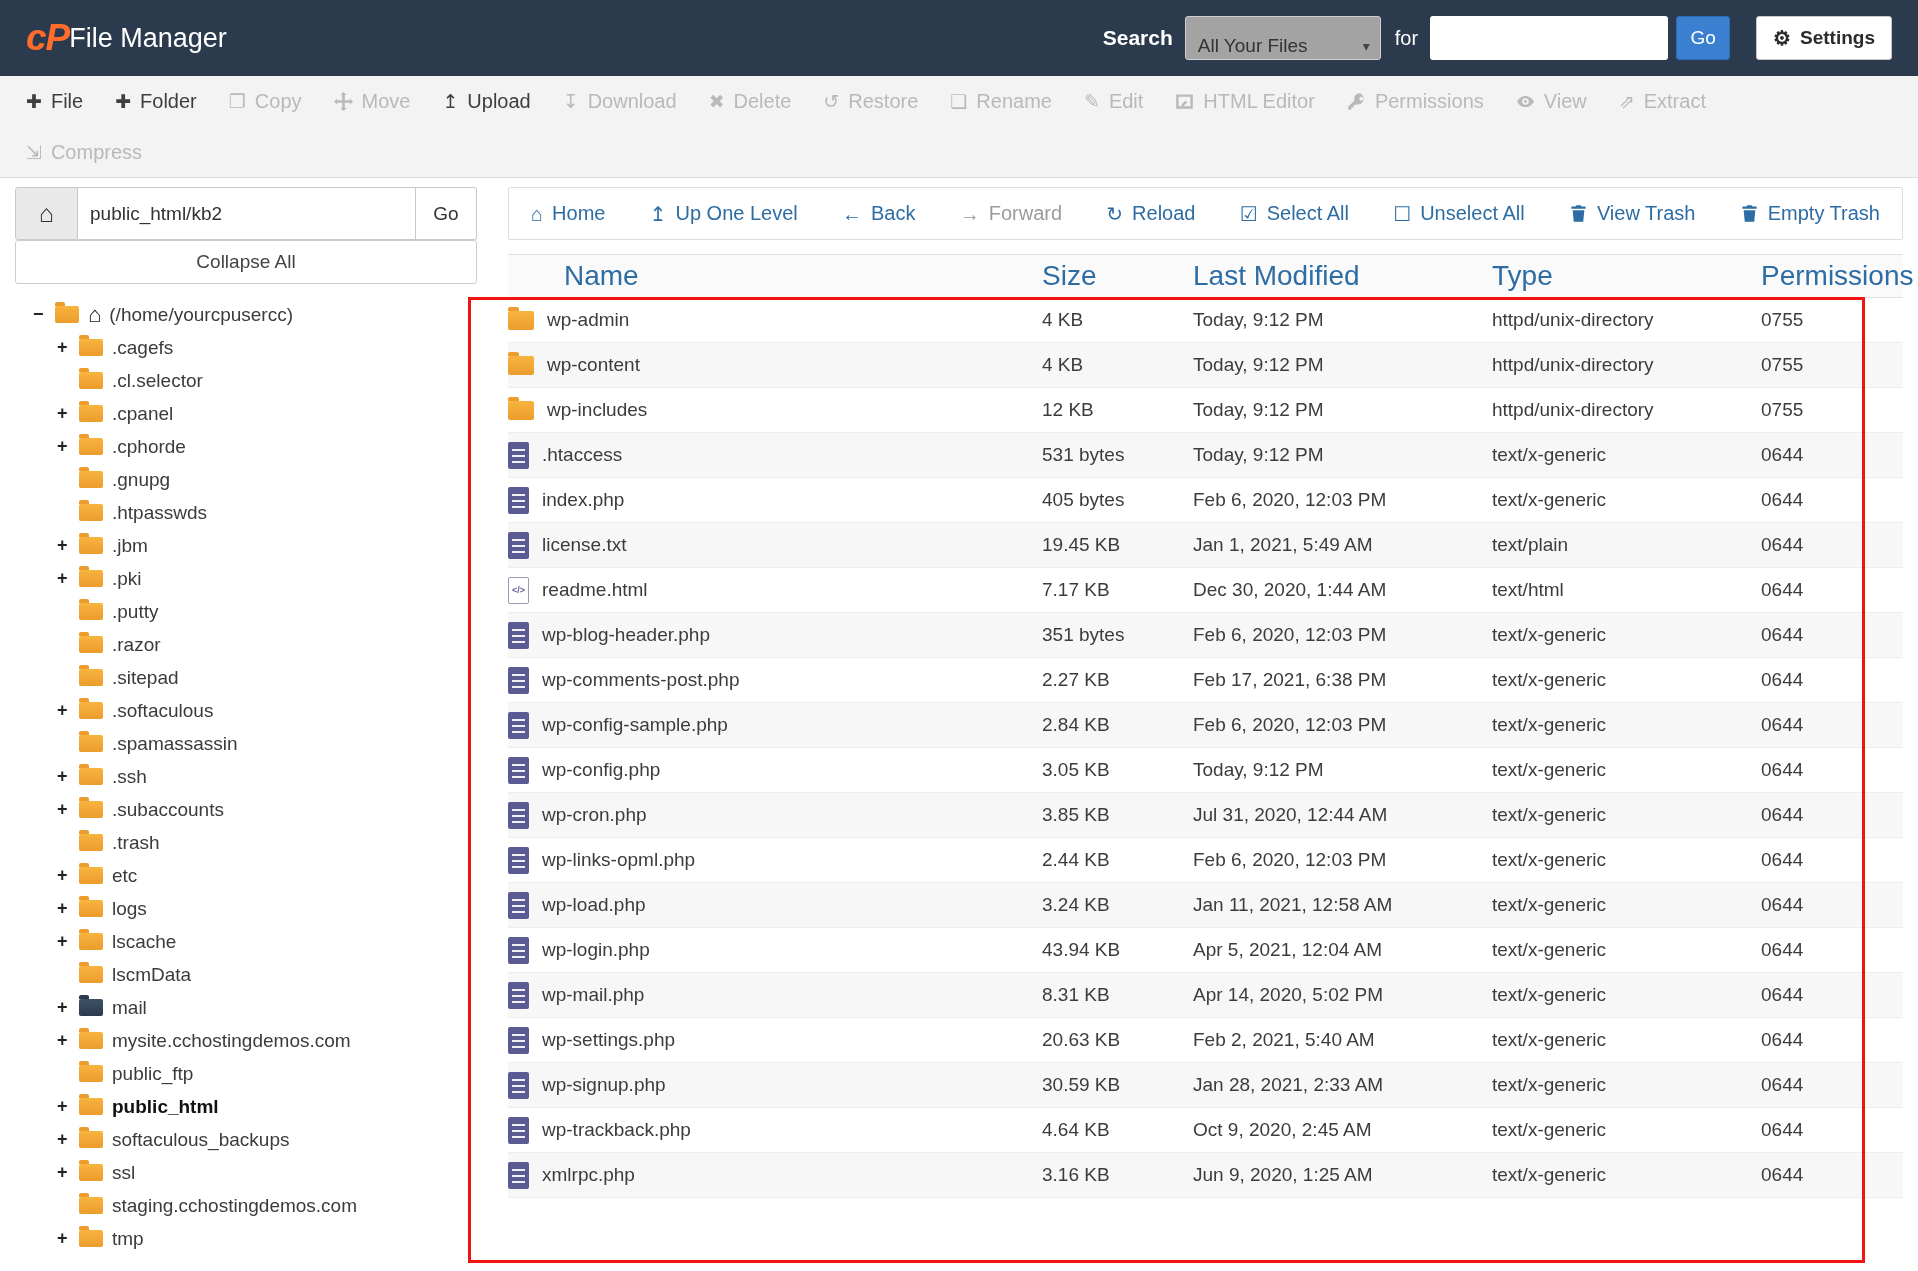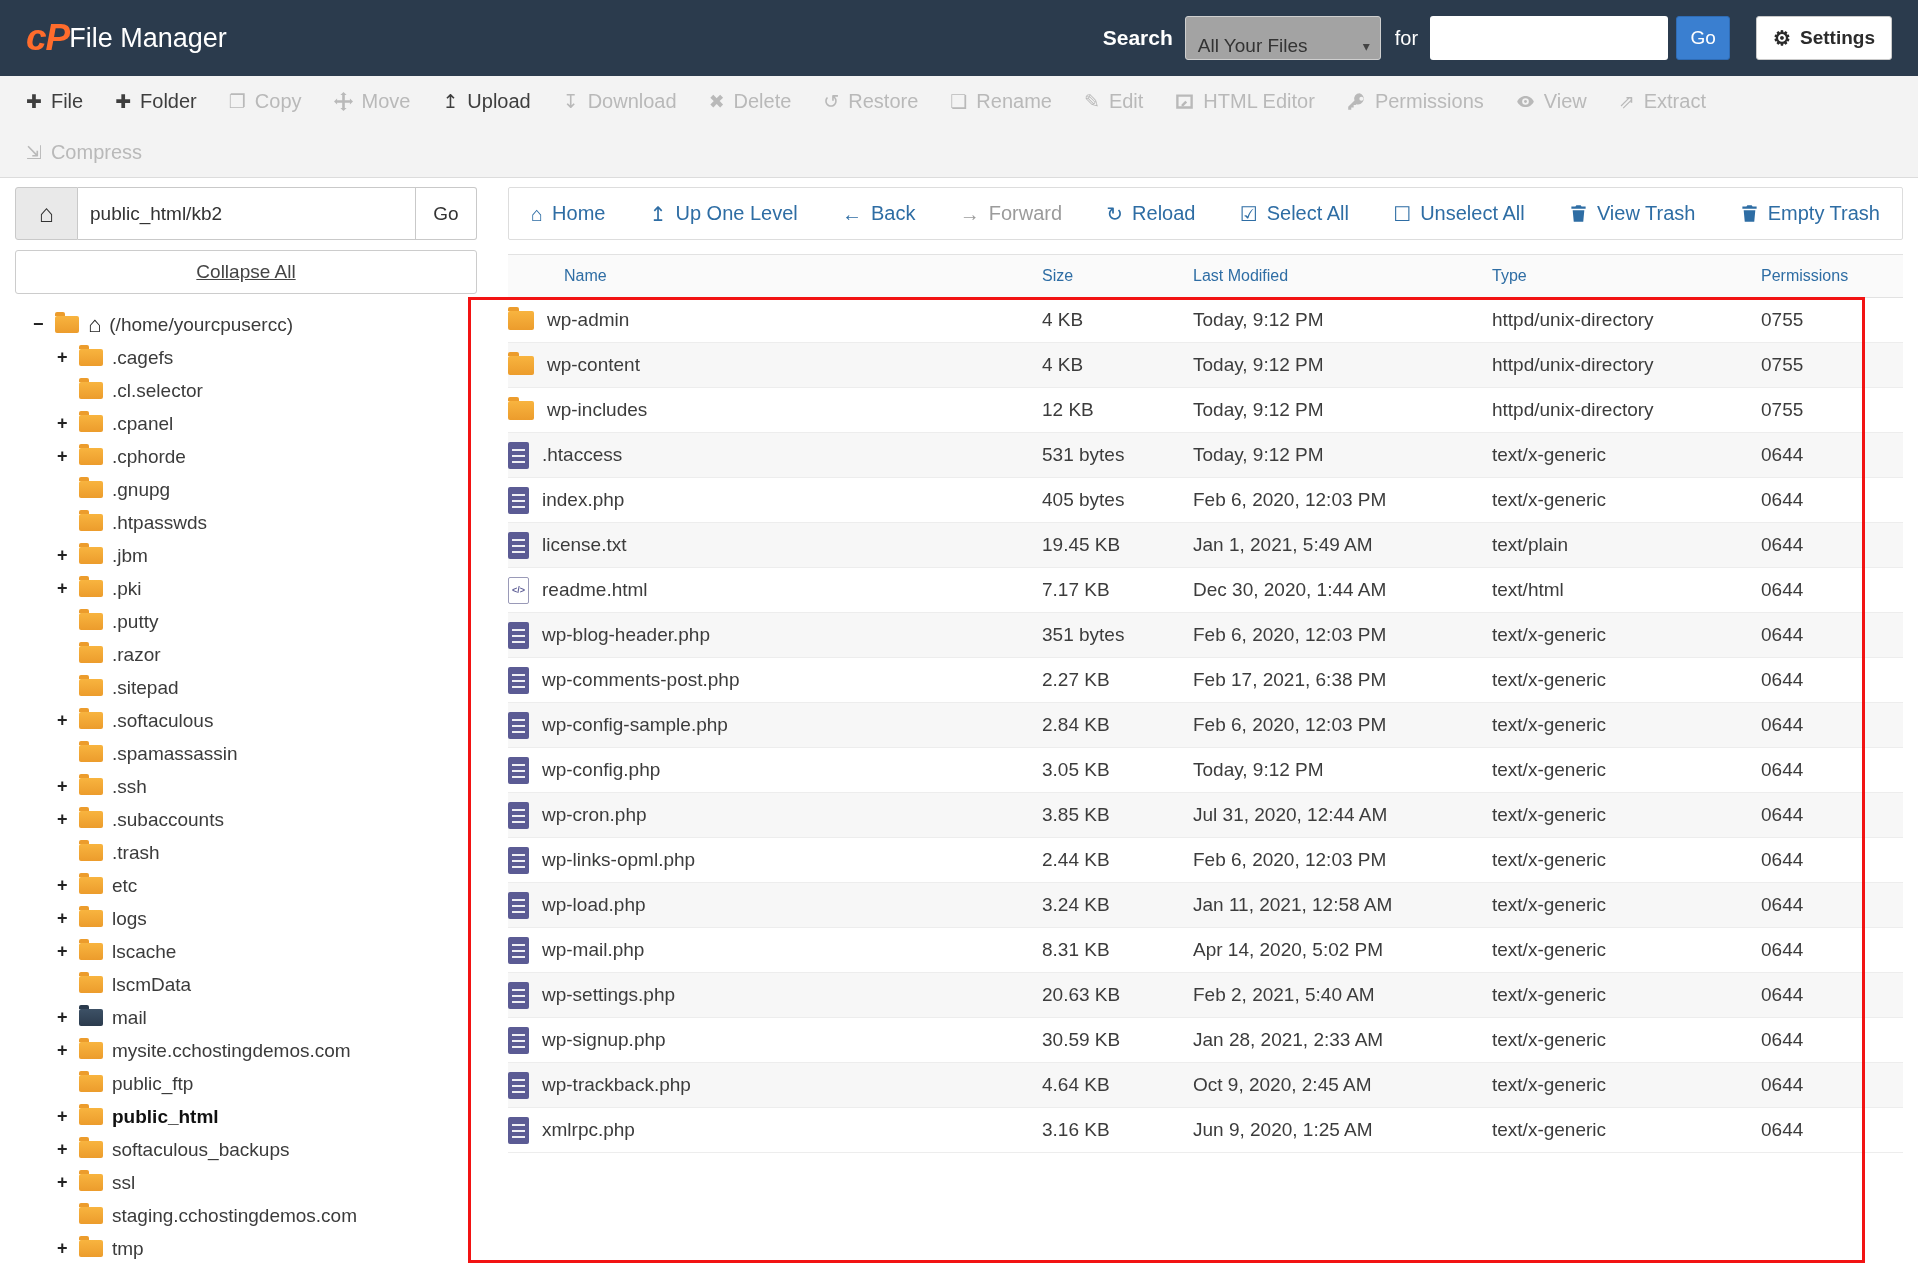--- a/index.html
+++ b/index.html
@@ -48,21 +48,21 @@
   
   .content { display: flex; padding: 9px 15px 0; gap: 31px; }
   .sidebar { width: 462px; flex: none; }
   .main { flex: 1; min-width: 0; }
 
   
   .path-bar { display: flex; height: 53px; }
   .home-btn { width: 63px; background: #e9e9e9; border: 1px solid #c9c9c9; border-radius: 3px 0 0 3px; font-size: 25px; color: #333; cursor: pointer; }
   .path-input { flex: 1; border: 1px solid #c9c9c9; border-left: 0; font-size: 19px; padding: 0 12px; color: #333; min-width: 0; }
   .path-go { width: 61px; background: #fff; border: 1px solid #c9c9c9; border-left: 0; border-radius: 0 3px 3px 0; font-size: 19px; color: #333; cursor: pointer; }
-  .collapse-btn { margin-top: 10px; width: 100%; height: 44px; background: #fff; border: 1px solid #ccc; border-radius: 3px; font-size: 19px; color: #444; cursor: pointer; text-decoration: underline; }
+  .collapse-btn { width: 100%; height: 44px; background: #fff; border: 1px solid #ccc; border-radius: 3px; font-size: 19px; color: #444; cursor: pointer; }
 
   .tree { list-style: none; margin: 14px 0 0; padding: 0; }
   .tree li { display: flex; align-items: center; height: 33px; font-size: 19px; color: #3b3b3b; cursor: pointer; white-space: nowrap; }
   .tree li.lvl1 { padding-left: 42px; }
   .tree li.root { padding-left: 18px; }
   .expander { width: 22px; flex: none; font-weight: bold; font-size: 18px; color: #222; }
   .tfolder { width: 24px; height: 17px; background: linear-gradient(#f8b43f, #ec9c2c); border-radius: 2px; position: relative; margin-right: 9px; flex: none; }
   .tfolder::before { content: ""; position: absolute; top: -4px; left: 0; width: 10px; height: 4px; background: #ec9c2c; border-radius: 2px 2px 0 0; }
   .tfolder.dark { background: linear-gradient(#3d5166, #2b3b4d); }
   .tfolder.dark::before { background: #2b3b4d; }
@@ -71,21 +71,21 @@
 
   
   .nav-bar { height: 53px; border: 1px solid #ddd; border-radius: 2px; background: #fff; display: flex; align-items: center; justify-content: space-between; padding: 0 22px; }
   .nav-item { display: flex; align-items: center; gap: 9px; color: #2e6da4; font-size: 20px; cursor: pointer; text-decoration: none; white-space: nowrap; }
   .nav-item .nico { font-size: 20px; line-height: 1; }
   .nav-item svg { width: 19px; height: 19px; fill: currentColor; }
   .nav-item.disabled { color: #9b9b9b; cursor: default; }
 
   
   .files-table { width: 100%; border-collapse: collapse; margin-top: 14px; table-layout: fixed; }
-  .files-table thead th { height: 43px; text-align: left; font-weight: 400; font-size: 16px; background: #fafafa; border-top: 1px solid #e2e2e2; border-bottom: 1px solid #e2e2e2; padding: 0; }
+  .files-table thead th { height: 43px; text-align: left; font-weight: 400; font-size: 28px; background: #fafafa; border-top: 1px solid #e2e2e2; border-bottom: 1px solid #e2e2e2; padding: 0; }
   .files-table thead th a { color: #2e6da4; cursor: pointer; }
   .files-table thead th.c-name { padding-left: 56px; }
   .files-table tbody td { height: 45px; font-size: 19px; color: #3c3c3c; border-bottom: 1px solid #ededed; padding: 0; overflow: hidden; white-space: nowrap; }
   .files-table tbody tr:nth-child(even) { background: #f7f7f7; }
   .files-table tbody tr { cursor: pointer; }
   td.c-name { padding-left: 14px; }
   .name-wrap { display: flex; align-items: center; gap: 13px; }
   .fi { flex: none; position: relative; }
   .fi.folder { width: 26px; height: 19px; background: linear-gradient(#f8b43f, #ec9c2c); border-radius: 2px; }
   .fi.folder::before { content: ""; position: absolute; top: -4px; left: 0; width: 11px; height: 4px; background: #ec9c2c; border-radius: 2px 2px 0 0; }
@@ -586,20 +586,32 @@
               </td>
             <td>3.24 KB</td>
               <td>Jan 11, 2021, 12:58 AM</td>
               <td>text/x-generic</td>
               <td>0644</td>
           </tr>
           <tr>
             <td class="c-name">
                 <span class="name-wrap">
                   <span class="fi file"></span>
+                  <span>wp-login.php</span>
+                </span>
+              </td>
+            <td>43.94 KB</td>
+              <td>Apr 5, 2021, 12:04 AM</td>
+              <td>text/x-generic</td>
+              <td>0644</td>
+          </tr>
+          <tr>
+            <td class="c-name">
+                <span class="name-wrap">
+                  <span class="fi file"></span>
                   <span>wp-mail.php</span>
                 </span>
               </td>
             <td>8.31 KB</td>
               <td>Apr 14, 2020, 5:02 PM</td>
               <td>text/x-generic</td>
               <td>0644</td>
           </tr>
           <tr>
             <td class="c-name">

